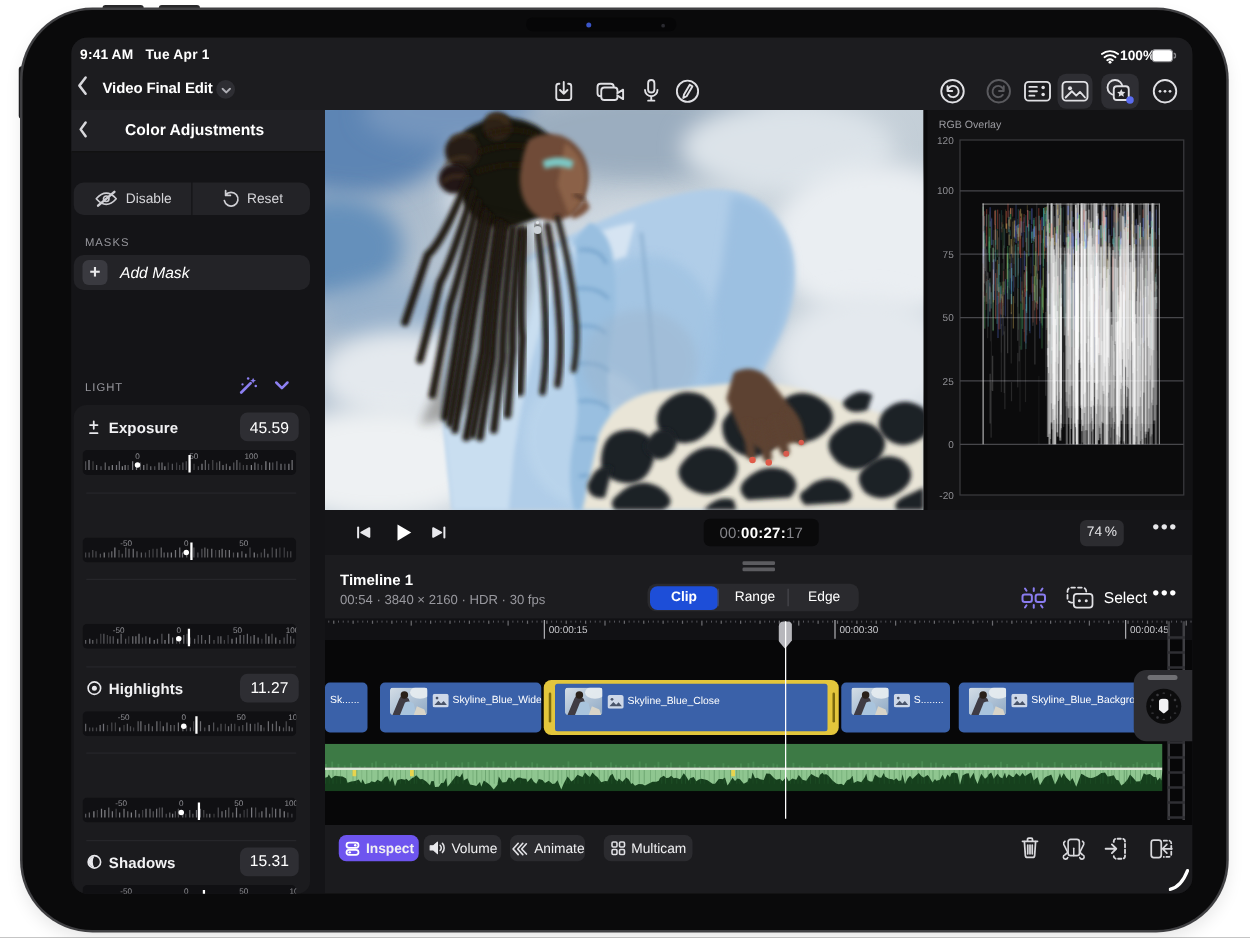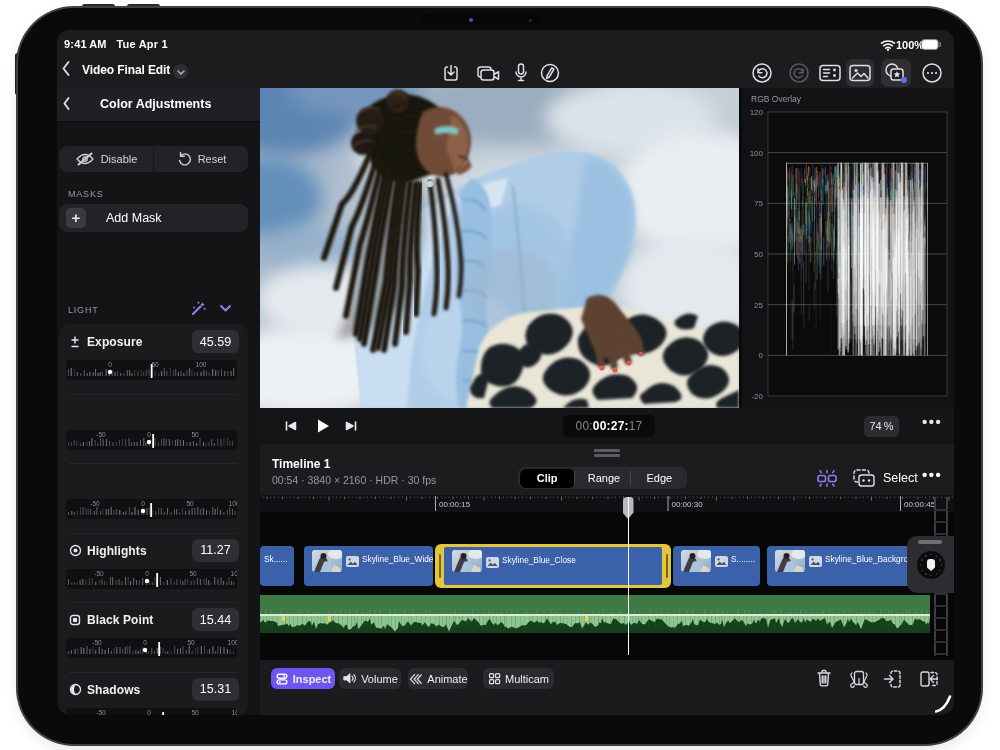--- a/index.html
+++ b/index.html
@@ -29,21 +29,21 @@
      color:#ffffff; font-size:12.5px; display:flex; align-items:center; justify-content:center; }
   .sstrip { position:absolute; left:9px; width:171px; height:20px; }
   .sep { position:absolute; left:12px; width:168px; height:1px; background:#26262a; }
   .video { position:absolute; left:203px; top:58px; width:479px; height:320px; background:#000; }
   .scope { position:absolute; left:682px; top:58px; width:215px; height:320px; background:#121214; border-left:3px solid #0a0a0b; }
   .transport { position:absolute; left:203px; top:378px; width:694px; height:36px; background:#151518; }
   .timeline { position:absolute; left:203px; top:414px; width:694px; height:271px; background:#070708; }
   .tlhead { position:absolute; left:0; top:0; width:694px; height:51px; background:#1c1c1f; }
   .seg { position:absolute; left:258px; top:23px; width:169px; height:22px; background:#2a2a2e; border-radius:7px; display:flex; }
   .seg div { flex:1; display:flex; align-items:center; justify-content:center; font-size:11px; color:#fff; }
-  .seg .on { background:#000000; border-radius:6px; margin:1.5px; font-weight:bold;text-align:right; }
+  .seg .on { background:#1d4ed8; border-radius:6px; margin:1.5px; font-weight:bold;text-align:right; }
   .segdiv { position:absolute; top:27px; width:1px; height:14px; background:#47474c; }
   .tbtn { position:absolute; top:224px; height:21px; background:#2b2b2f; border-radius:6px; color:#f0f0f2;
      font-size:11px; display:flex; align-items:center; justify-content:center; gap:4px; }
   .playhead { position:absolute; background:#ffffff; width:1.5px; }
   .timecode { position:absolute; left:303px; top:7px; width:92px; height:22px; background:#0a0a0b; border-radius:5px;
      display:flex; align-items:center; justify-content:center; font-size:12px; color:#85858a; letter-spacing:0.2px; }
   .clip { position:absolute; top:102px; height:40px; background:#3a61a9; border-radius:4px; overflow:hidden; }
   .clipname { position:absolute; top:8px; font-size:8.3px; color:#ffffff; white-space:nowrap; }
   .picon { position:absolute; top:7px; }
   .cthumb { position:absolute; left:8px; top:3.5px; width:30px; height:22px; border-radius:2.5px; overflow:hidden; }
@@ -169,21 +169,21 @@
           <path d="M2 7 q8 -9 16 0 q-8 9 -16 0 Z"></path>
           <circle cx="10" cy="7" r="2.2"></circle>
           <path d="M3.5 12.5 L16.5 1.5" stroke-width="2"></path>
         </svg> Disable</div>
       <div class="halfbtn" style="left:97px; width:94px; border-radius:0 8px 8px 0;"><svg width="16" height="16" viewBox="0 0 16 16" fill="none" stroke="#cfcfd4" stroke-width="1.4" stroke-linecap="round" stroke-linejoin="round">
           <path d="M4.5 5 a5.5 5.5 0 1 1 -1 4.5 M4.5 1.5 v3.8 h3.8"></path>
         </svg> Reset</div>
       <div class="lbl" style="left:11px; top:159px;">MASKS</div>
       <div class="bigbtn" style="top:174px;">
         <span style="margin-left:7px; width:20px; height:20px; background:#3a3a40; border-radius:5px; color:#e8e8ea; font-size:15px; text-align:center; line-height:19px; font-weight:bold;">+</span>
-        <span style="margin-left:20px;">Add Mask</span>
+        <span style="margin-left:10px;font-style:italic;">Add Mask</span>
       </div>
       <div class="lbl" style="left:11px; top:275px;">LIGHT</div>
       <div class="icw" style="left:133px; top:270px;">
         <svg width="16" height="16" viewBox="0 0 16 16" fill="none" stroke="#8d80f2" stroke-width="1.5" stroke-linecap="round" stroke-linejoin="round">
           <path d="M3 14 L10.5 6.5" stroke-width="2.2"></path>
           <path d="M12.5 2.2 l.7 1.6 1.6 .7 -1.6 .7 -.7 1.6 -.7 -1.6 -1.6 -.7 1.6 -.7 Z" fill="#8d80f2" stroke="none"></path>
           <circle cx="8.5" cy="2.8" r="1" fill="#8d80f2" stroke="none"></circle>
           <circle cx="14.6" cy="8.7" r="1" fill="#8d80f2" stroke="none"></circle>
           <circle cx="4" cy="7.5" r=".9" fill="#8d80f2" stroke="none"></circle>
         </svg>
@@ -474,30 +474,20 @@
           <rect x="154.6" y="8" width="1" height="8" fill="#b9b9bf" opacity="0.47"></rect>
           <rect x="157.1" y="12" width="1" height="4" fill="#b9b9bf" opacity="0.55"></rect>
           <rect x="160.3" y="13" width="1" height="3" fill="#b9b9bf" opacity="0.39"></rect>
           <rect x="162.5" y="8" width="1" height="8" fill="#b9b9bf" opacity="0.34"></rect>
           <rect x="164.9" y="12" width="1" height="4" fill="#b9b9bf" opacity="0.48"></rect>
           <rect x="167.2" y="13" width="1" height="3" fill="#b9b9bf" opacity="0.42"></rect>
           <circle cx="81" cy="12" r="2.2" fill="#ffffff"></circle>
           <rect x="90.25" y="4" width="1.8" height="14" fill="#ffffff"></rect>
         </svg></div>
 <div class="sep" style="top:572.0px"></div>
-  <div class="srow" style="top:578px">
-    <span class="sicon">
-          <svg width="12" height="12" viewBox="0 0 12 12" fill="none" stroke="#e8e8ec" stroke-width="1.4" stroke-linecap="round" stroke-linejoin="round">
-            <rect x="1.5" y="1.5" width="9" height="9" rx="2.5"></rect>
-            <rect x="4" y="4" width="4" height="4" fill="#e8e8ec" stroke="none"></rect>
-          </svg>
-        </span>
-        <span class="slab">Black Point</span>
-    <span class="sval">15.44</span>
-  </div>
   <div class="sstrip" style="top:608px"><svg width="171" height="20" viewBox="0 0 171 20">
           <rect width="171" height="20" rx="4" fill="#101013"></rect>
           <text x="31" y="7" font-family="Liberation Sans, sans-serif" font-size="6.5" fill="#8e8e93" text-anchor="middle">-50</text>
           <text x="79" y="7" font-family="Liberation Sans, sans-serif" font-size="6.5" fill="#8e8e93" text-anchor="middle">0</text>
           <text x="125" y="7" font-family="Liberation Sans, sans-serif" font-size="6.5" fill="#8e8e93" text-anchor="middle">50</text>
           <text x="167" y="7" font-family="Liberation Sans, sans-serif" font-size="6.5" fill="#8e8e93" text-anchor="middle">100</text>
           <rect x="2.0" y="13" width="1" height="3" fill="#b9b9bf" opacity="0.41"></rect>
           <rect x="5.0" y="12" width="1" height="4" fill="#b9b9bf" opacity="0.47"></rect>
           <rect x="8.6" y="11" width="1" height="5" fill="#b9b9bf" opacity="0.67"></rect>
           <rect x="11.4" y="10" width="1" height="6" fill="#b9b9bf" opacity="0.26"></rect>

